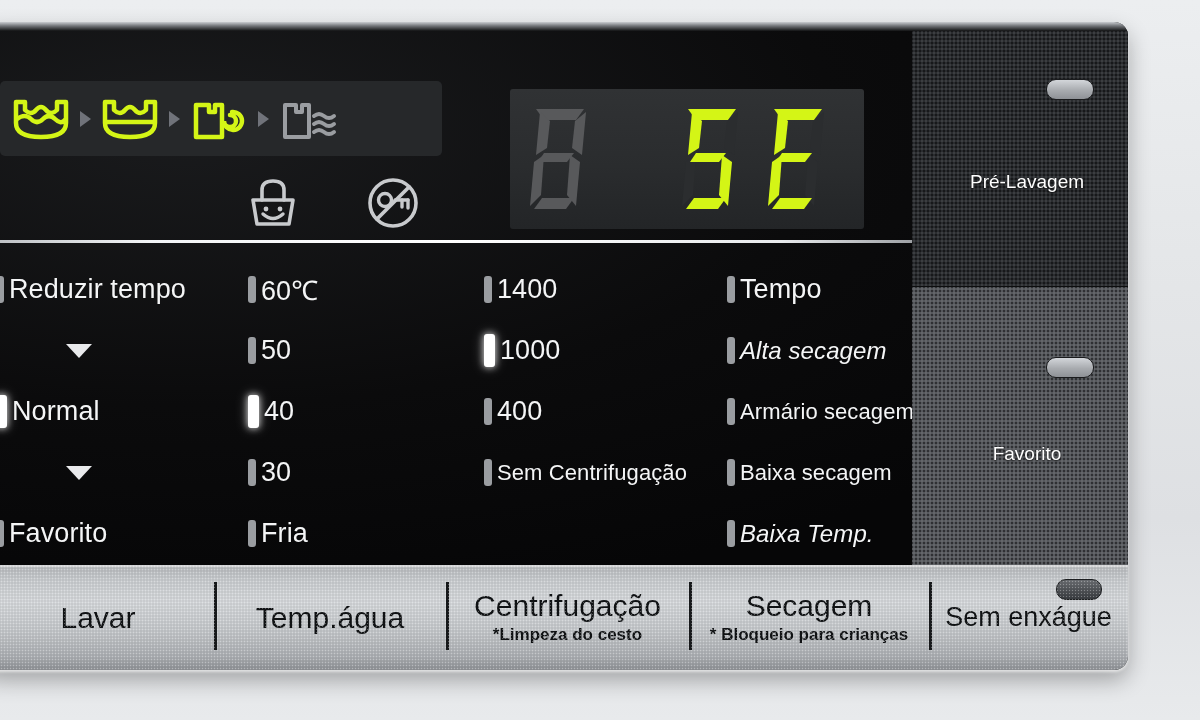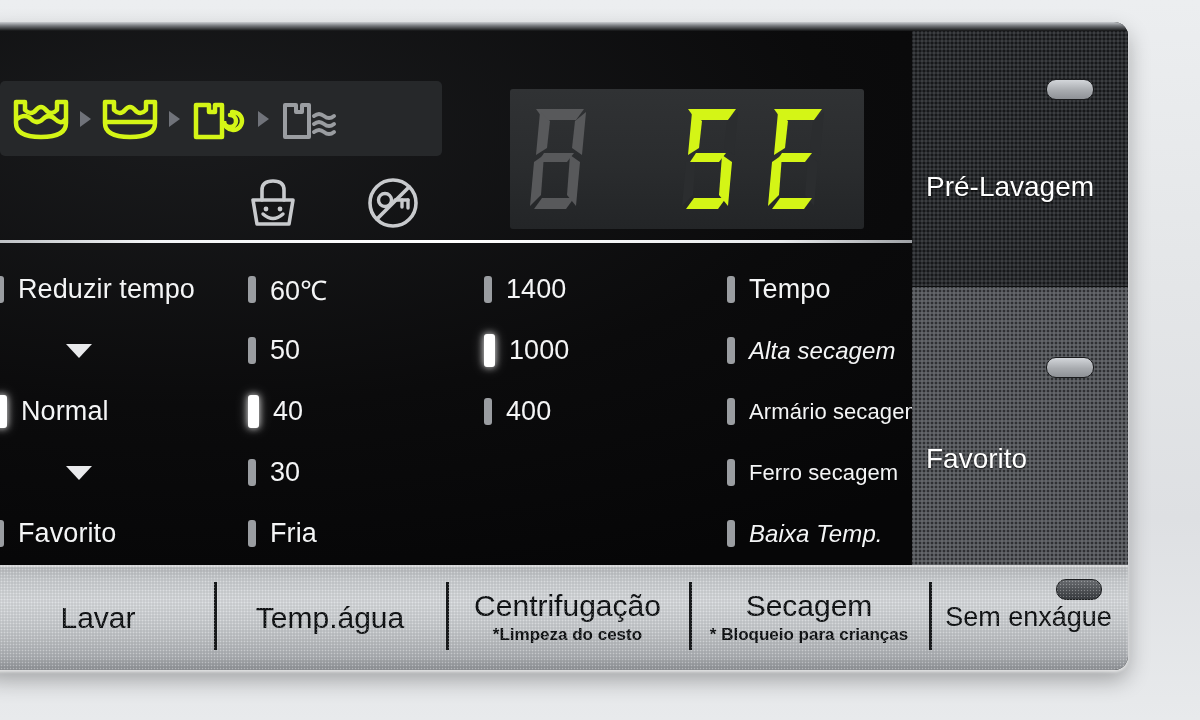--- a/index.html
+++ b/index.html
@@ -111,21 +111,21 @@
     box-shadow: none;
   }
   .led-bar.on {
     width: 11px; height: 33px;
     background: #ffffff;
     box-shadow: 0 0 7px rgba(255,255,255,.85), 0 0 14px rgba(255,255,255,.35);
   }
   .opt-label {
     color: #f4f5f6;
     font-size: 27px;
-    margin-left: 14px;
+    margin-left: 5px;
     white-space: nowrap;
     letter-spacing: .1px;
   }
   .opt-label.sm  { font-size: 24px; font-style: italic; }
   .opt-label.xs  { font-size: 22px; }
 
   
   .arrow-row {
     height: 61px; display: flex; align-items: center; justify-content: center;
     padding-right: 58px;
@@ -164,22 +164,23 @@
   }
   .side-led {
     position: absolute; right: 34px; top: 48px;
     width: 46px; height: 19px; border-radius: 10px;
     background: linear-gradient(180deg,#d3d6da 0%, #a8abaf 55%, #8e9196 100%);
     border: 1px solid #1a1b1d;
   }
   #btn-favorito .side-led { top: 70px; }
   .side-btn-label {
     position: absolute; left: 14px; right: 0;
+    text-align: center;
     color: #ffffff;
-    font-size: 28px;
+    font-size: 19px;
     text-shadow: 0 1px 2px rgba(0,0,0,.85);
   }
   #btn-prelavagem .side-btn-label { top: 140px; }
   #btn-favorito   .side-btn-label { top: 156px; }
 
   
   #bottom-bar {
     position: absolute; left: 0; top: 543px; width: 1146px; height: 105px;
     background: linear-gradient(180deg,
        #b3b6b9 0%, #c6c9cc 14%, #d2d5d8 34%, #c2c5c8 62%, #a9acb0 88%, #8e9195 100%);
@@ -363,37 +364,41 @@
               <div class="opt-label">1400</div>
             </div>
             <div class="opt-row">
               <div class="led-bar on"></div>
               <div class="opt-label">1000</div>
             </div>
             <div class="opt-row">
               <div class="led-bar"></div>
               <div class="opt-label">400</div>
             </div>
+            <div class="opt-row">
+              <div class="led-bar"></div>
+              <div class="opt-label xs">Sem Centrifugação</div>
+            </div>
           </div>
           <div class="opt-col c4">
             <div class="opt-row">
               <div class="led-bar"></div>
               <div class="opt-label">Tempo</div>
             </div>
             <div class="opt-row">
               <div class="led-bar"></div>
               <div class="opt-label sm">Alta secagem</div>
             </div>
             <div class="opt-row">
               <div class="led-bar"></div>
               <div class="opt-label xs">Armário secagem</div>
             </div>
             <div class="opt-row">
               <div class="led-bar"></div>
-              <div class="opt-label xs">Ferro secagem</div>
+              <div class="opt-label xs">Baixa secagem</div>
             </div>
             <div class="opt-row">
               <div class="led-bar"></div>
               <div class="opt-label sm">Baixa Temp.</div>
             </div>
           </div>
         </div>
     </div>
 
     <div id="side-buttons">

